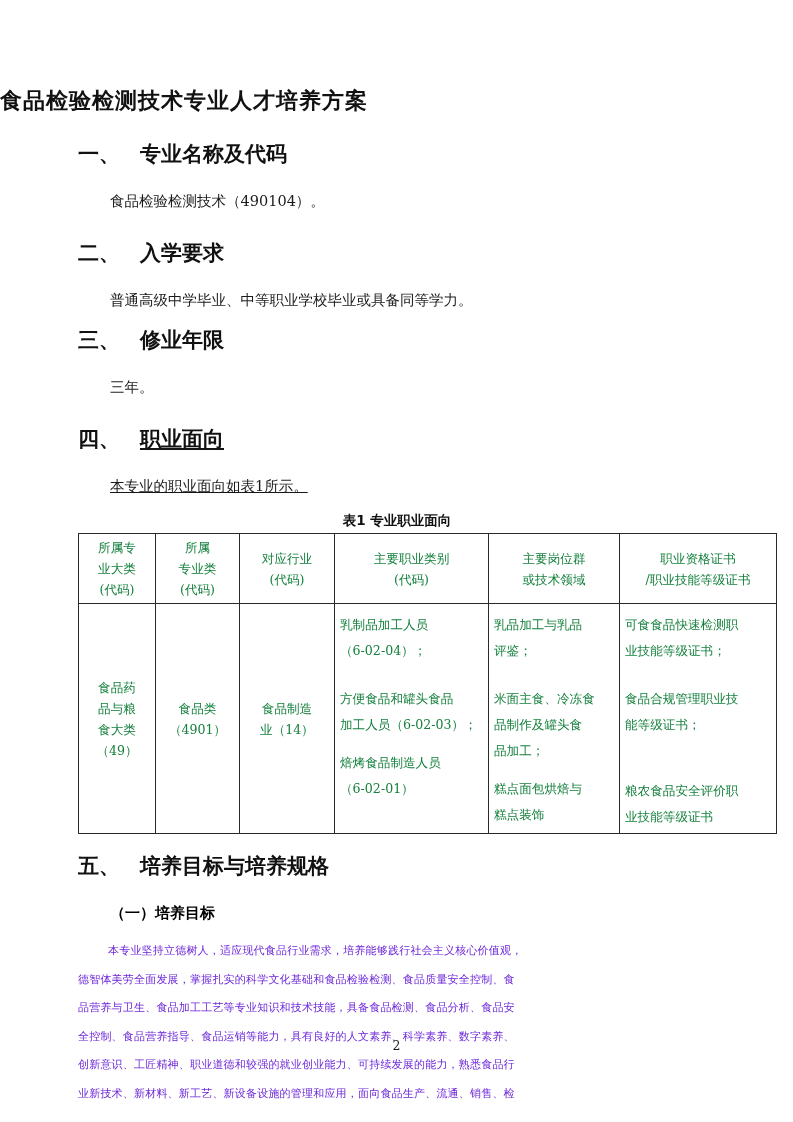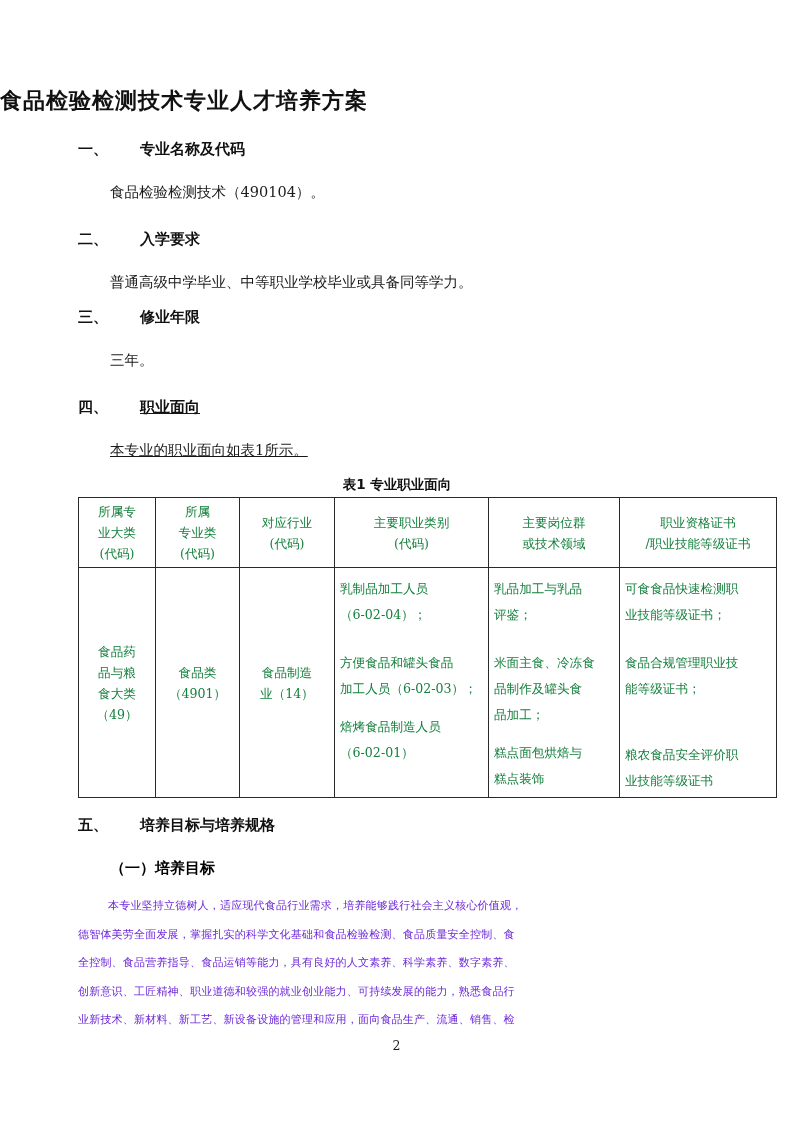--- a/index.html
+++ b/index.html
@@ -35,21 +35,21 @@
     letter-spacing: 1px;
     margin: 0;
     padding-top: 86px;
     color: #111;
   }
 
   
   .h1 {
     font-family: "DejaVu Sans", sans-serif;
     font-weight: bold;
-    font-size: 15px;
+    font-size: 21px;
     color: #111;
     margin: 0;
     padding: 0;
     white-space: pre;
   }
   .h1 .num { display: inline-block; width: 62px; }
 
   .h2 {
     font-family: "DejaVu Sans", sans-serif;
     font-weight: bold;
@@ -259,20 +259,21 @@
     </div>
 
     <div style="margin-top:18px;">
       <p class="h1"><span class="num">五、</span><span>培养目标与培养规格</span></p>
       <div class="sp-h1-a"></div>
       <p class="h2" style="padding-left:32px;">（一）培养目标</p>
       <div class="sp-small"></div>
       <div class="para">
         <span class="para-line" style="padding-left:30px;">本专业坚持立德树人，适应现代食品行业需求，培养能够践行社会主义核心价值观，</span>
         <span class="para-line">德智体美劳全面发展，掌握扎实的科学文化基础和食品检验检测、食品质量安全控制、食</span>
+        <span class="para-line">品营养与卫生、食品加工工艺等专业知识和技术技能，具备食品检测、食品分析、食品安</span>
         <span class="para-line">全控制、食品营养指导、食品运销等能力，具有良好的人文素养、科学素养、数字素养、</span>
         <span class="para-line">创新意识、工匠精神、职业道德和较强的就业创业能力、可持续发展的能力，熟悉食品行</span>
         <span class="para-line">业新技术、新材料、新工艺、新设备设施的管理和应用，面向食品生产、流通、销售、检</span>
       </div>
     </div>
 
   </div>
 
   <div class="page-number">2</div>
 

